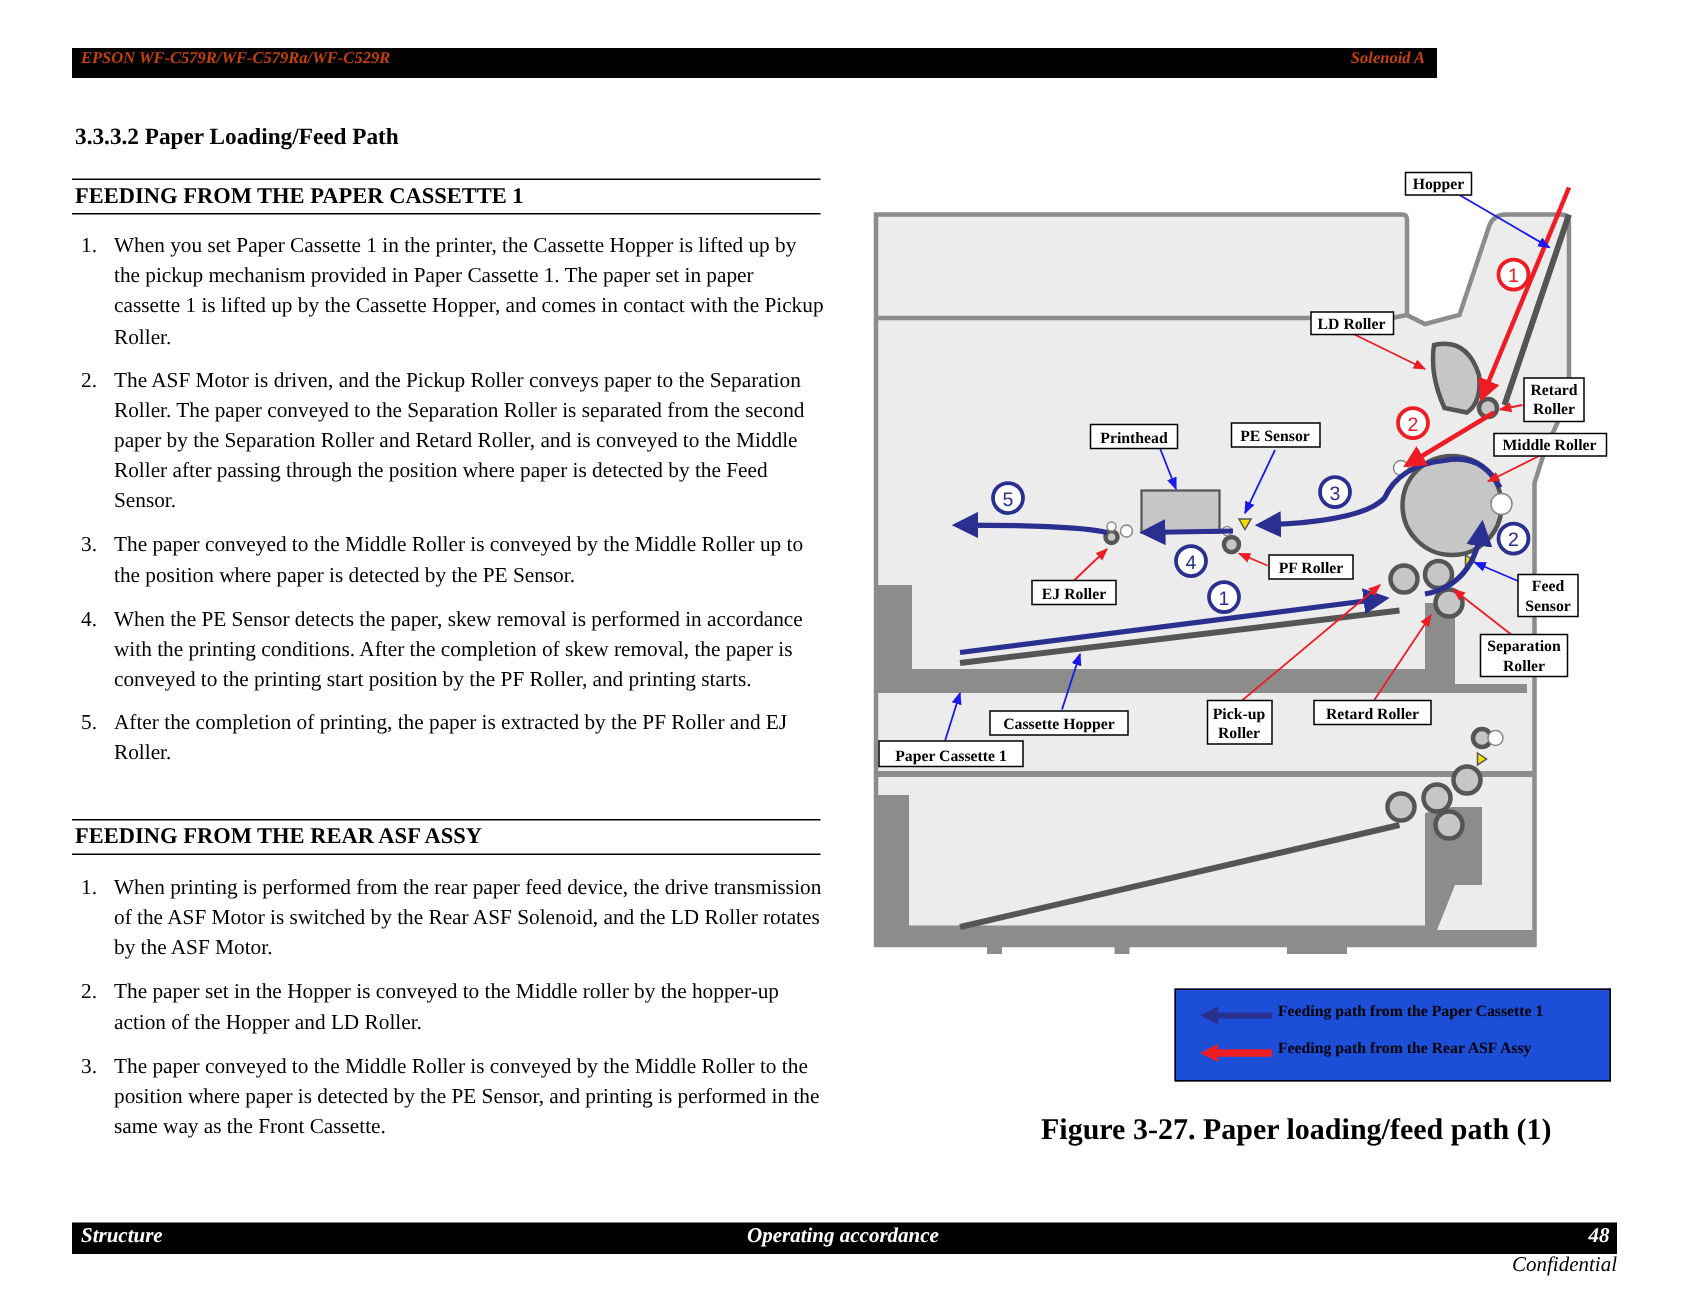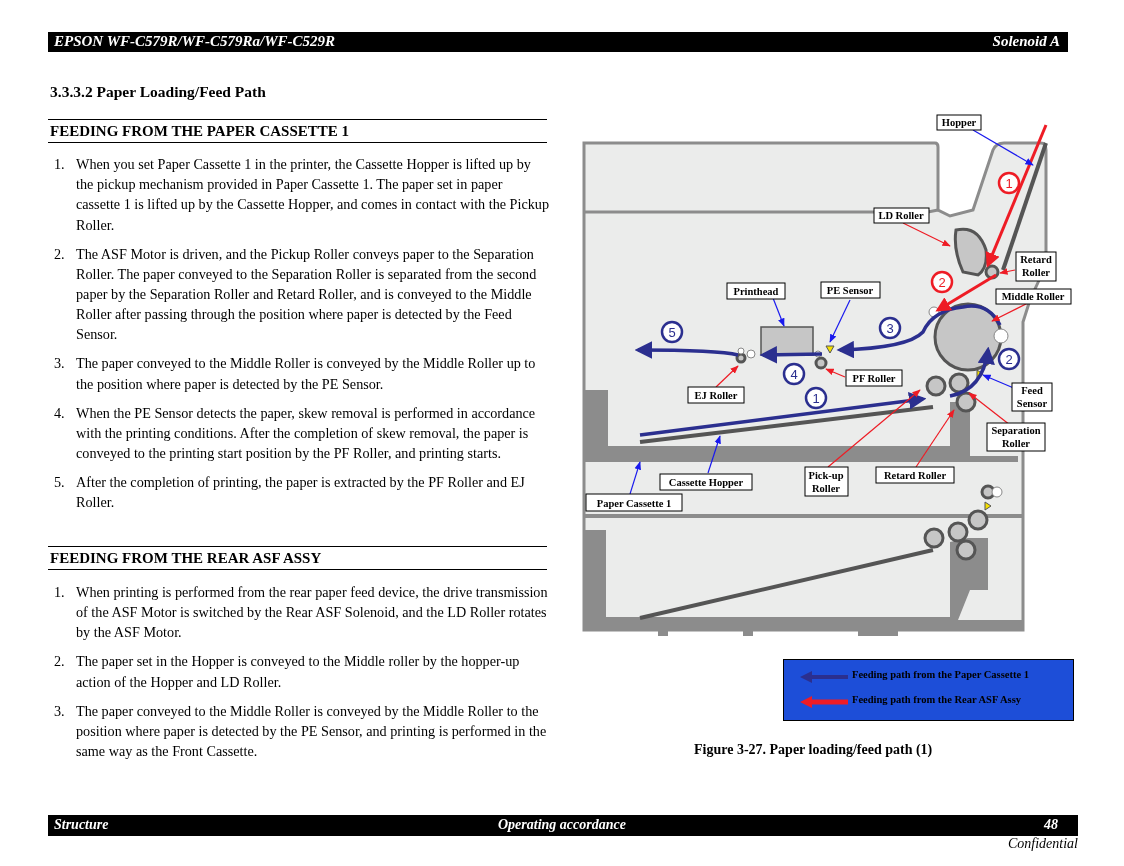--- a/index.html
+++ b/index.html
@@ -1,35 +1,35 @@
 <!DOCTYPE html>
 <html><head>
 <meta charset="utf-8">
 <style>
   html, body { margin: 0; padding: 0; background: #ffffff; }
   body { width: 1124px; height: 866px; position: relative; overflow: hidden; font-family: "Liberation Serif", "DejaVu Serif", serif; color: #000; }
-  .hdr-bar { position: absolute; left: 48px; top: 32px; width: 1020px; height: 20px; background: #000; color: #ffffff; font-weight: bold; font-style: italic; font-size: 15px; }
+  .hdr-bar { position: absolute; left: 48px; top: 32px; width: 910px; height: 20px; background: #000; color: #c2410c; font-weight: bold; font-style: italic; font-size: 11px; }
   .hdr-bar .l { position: absolute; left: 6px; top: 1px; }
   .hdr-bar .r { position: absolute; right: 8px; top: 1px; }
   .ftr-bar { position: absolute; left: 48px; top: 815px; width: 1030px; height: 21px; background: #000; color: #fff; font-style: italic; font-weight: bold; font-size: 14px; font-family: "Liberation Serif", serif; }
   .ftr-bar .l { position: absolute; left: 6px; top: 2px; }
   .ftr-bar .c { position: absolute; left: 450px; top: 2px; }
-  .ftr-bar .r { position: absolute; right: 20px; top: 2px; }
+  .ftr-bar .r { position: absolute; right: 5px; top: 2px; }
   .confidential { position: absolute; right: 46px; top: 836px; font-style: italic; font-size: 14px; }
   .sec-title { position: absolute; left: 50px; top: 83px; font-size: 15.5px; font-weight: bold; }
   .sub-head { position: absolute; left: 48px; width: 497px; border-top: 1px solid #000; border-bottom: 1px solid #000; font-weight: bold; font-size: 15px; padding: 2px 0 2px 2px; line-height: 18px; }
   ol.steps { position: absolute; left: 50px; width: 500px; margin: 0; padding: 0; list-style: none; font-size: 14.2px; line-height: 20.2px; }
   ol.steps li { position: relative; padding-left: 26px; margin-bottom: 8.8px; }
   ol.steps li .num { position: absolute; left: 4px; top: 0; }
   .figure { position: absolute; left: 578px; top: 110px; width: 500px; height: 540px; }
   .legend { position: absolute; left: 783px; top: 659px; width: 289px; height: 60px; border: 1px solid #000; background: #1d4ed8; font-size: 10.5px; font-weight: bold; }
   .legend .row { position: absolute; left: 16px; height: 14px; }
   .legend .row .arr { position: absolute; left: 0; top: 2px; width: 48px; height: 12px; }
   .legend .row .txt { position: absolute; left: 52px; top: 0; white-space: nowrap; }
-  .caption { position: absolute; left: 694px; top: 742px; font-size: 14px; font-weight: bold; }
+  .caption { position: absolute; left: 694px; top: 742px; font-size: 20px; font-weight: bold; }
   .lbl { font-family: "Liberation Serif", serif; font-size: 10.5px; font-weight: bold; }
 </style>
 </head>
 <body>
 
 <div class="hdr-bar">
   <span class="l">EPSON WF-C579R/WF-C579Ra/WF-C529R</span>
   <span class="r">Solenoid A</span>
 </div>
 

